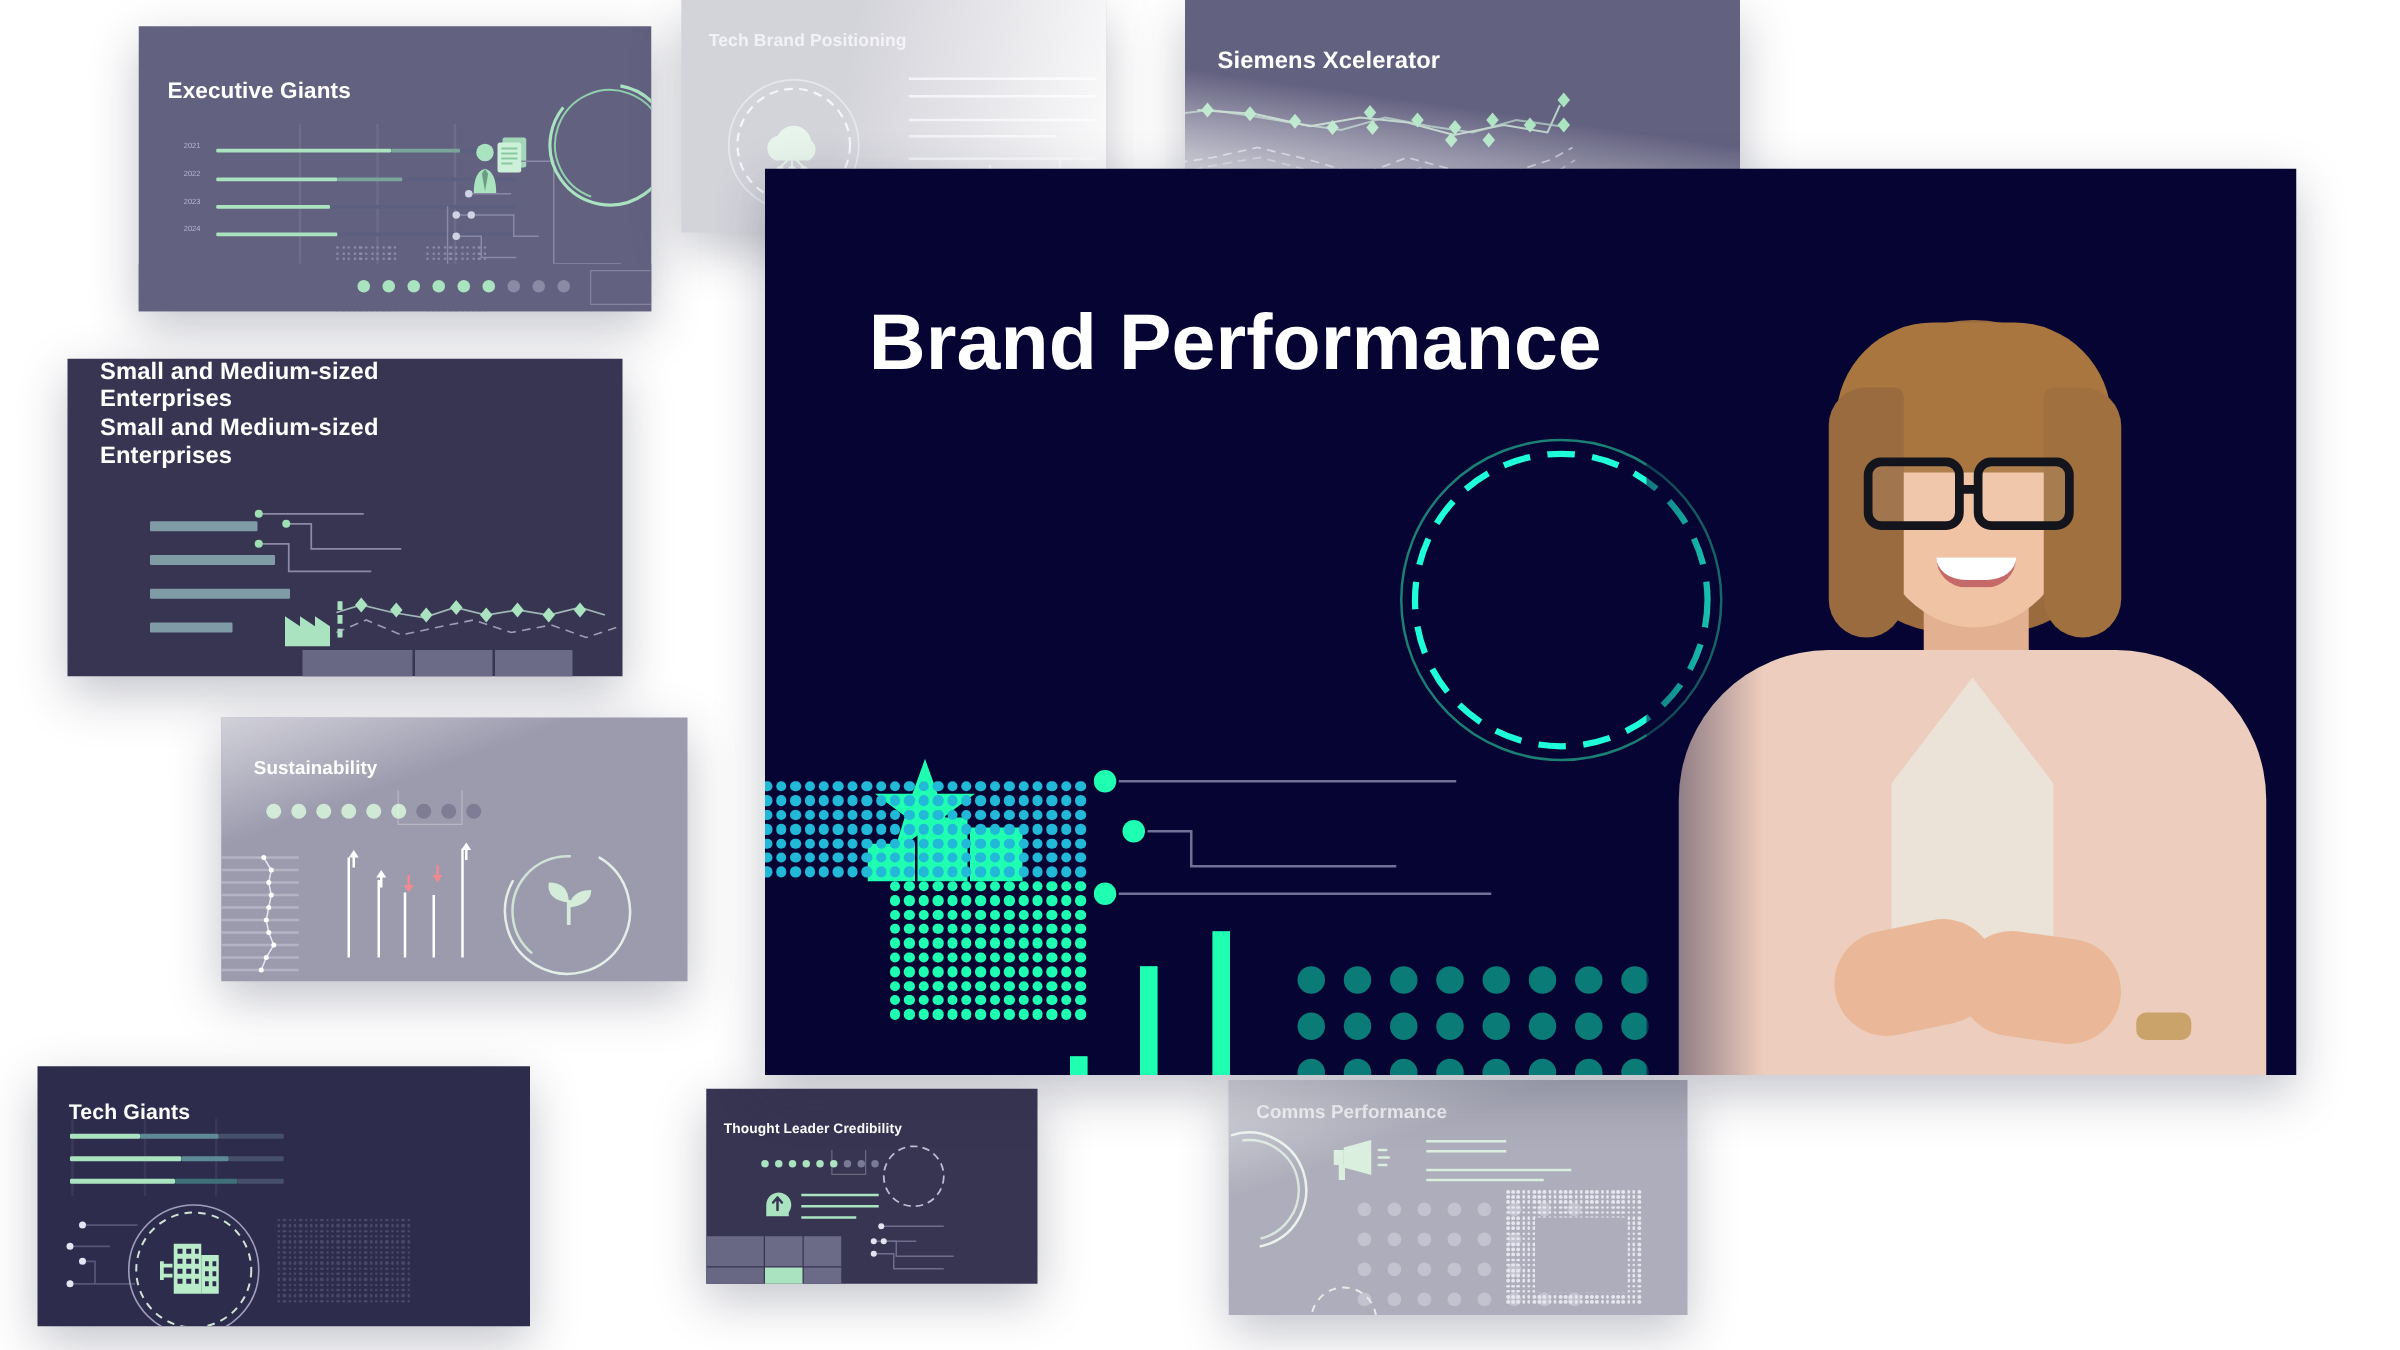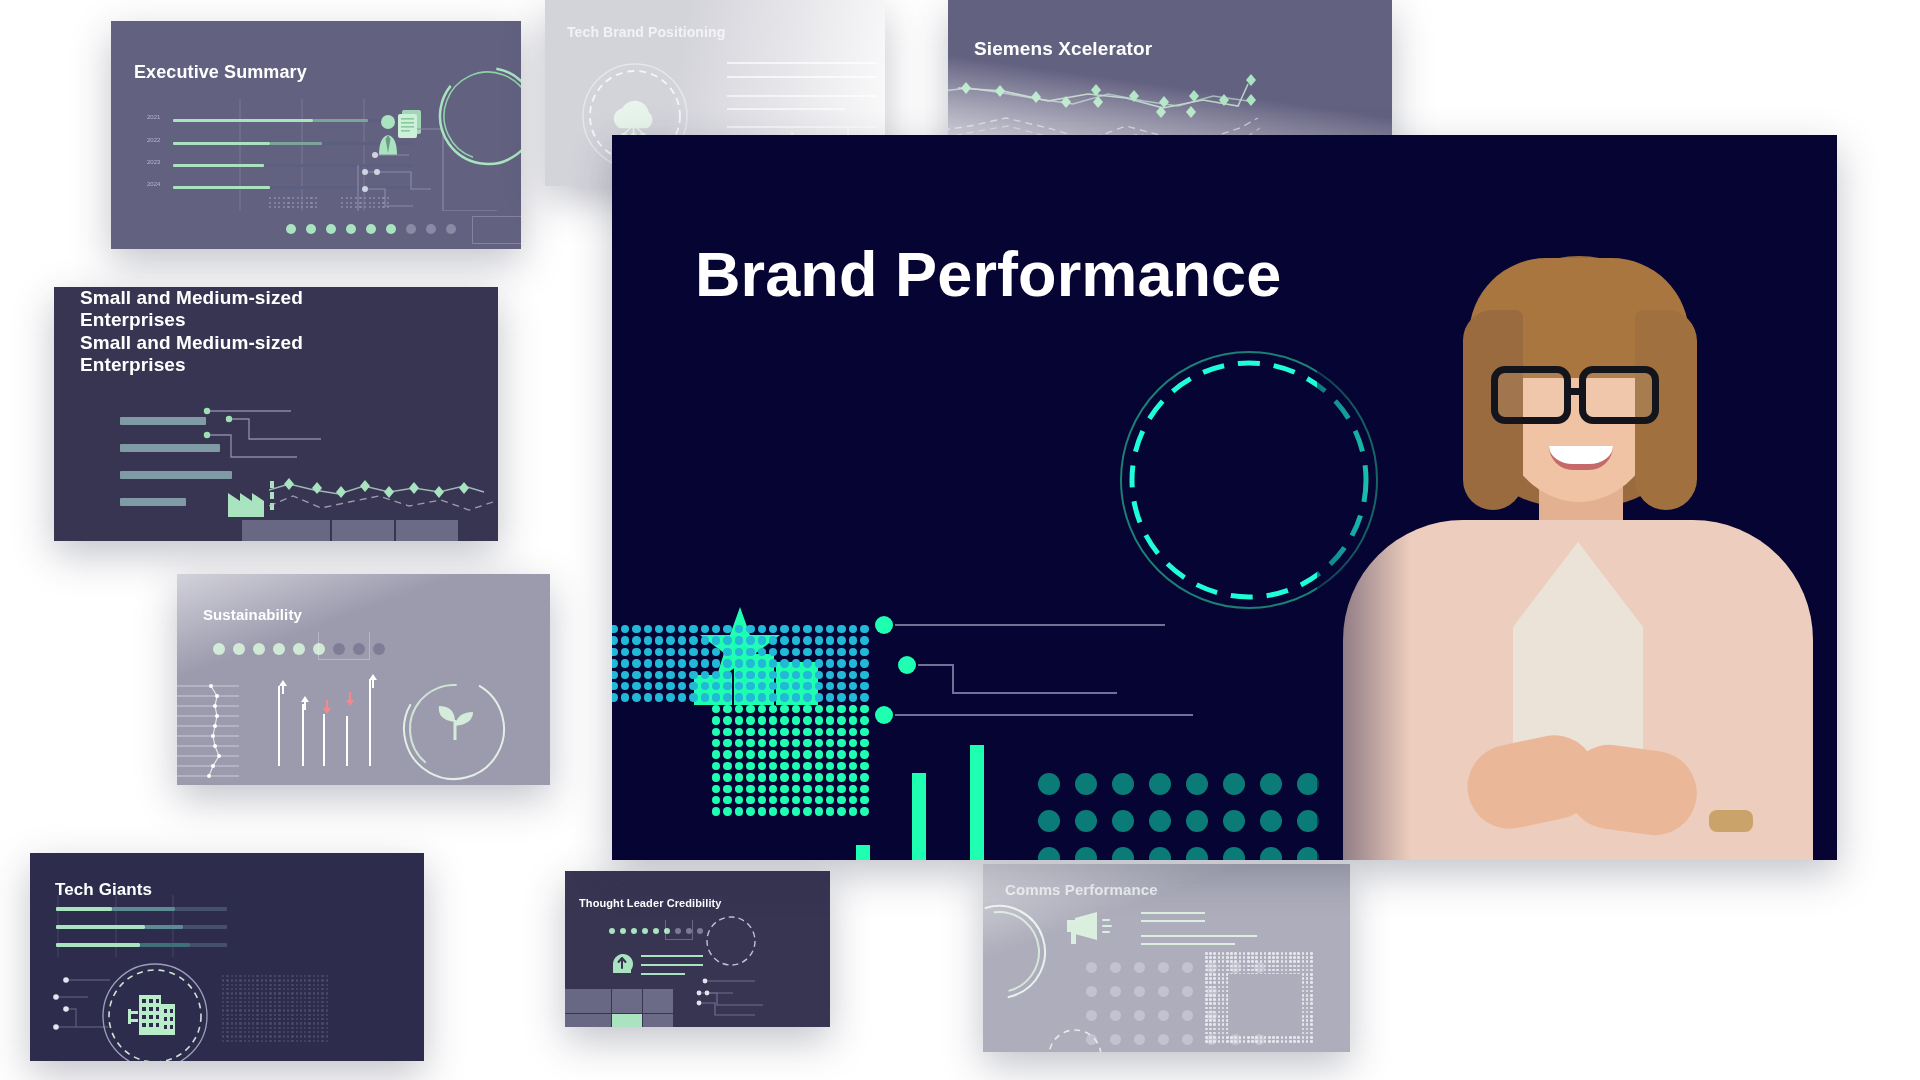--- a/index.html
+++ b/index.html
@@ -133,21 +133,21 @@
     content:""; position:absolute; inset:0;
     background:linear-gradient(90deg, rgba(5,4,50,.55) 0%, rgba(5,4,50,0) 18%);
   }
 </style>
 </head>
 <body>
 
 <div id="stage">
 
   <div class="slide p-slate" style="left:111px; top:21px; width:410px; height:228px;">
-    <div class="title" style="left:23px; top:41px; font-size:18px;">Executive Summary</div>
+    <div class="title" style="left:23px; top:41px; font-size:18px;">Executive Giants</div>
 
     <div class="vline" style="left:128px; top:78px; height:148px; background:rgba(255,255,255,.07);"></div>
     <div class="vline" style="left:190px; top:78px; height:148px; background:rgba(255,255,255,.07);"></div>
     <div class="vline" style="left:252px; top:78px; height:148px; background:rgba(255,255,255,.07);"></div>
 
     <div style="position:absolute;left:36px;top:98px;">
       <span style="position:absolute;left:0;top:-5px;font-size:6px;color:#b9b7cc;">2021</span>
       <div class="bar" style="left:26px;top:0;width:140px;height:3px;background:#a9e3bf;"></div>
       <div class="bar" style="left:166px;top:0;width:55px;height:3px;background:#7ba59b;"></div>
       <div class="bar" style="left:221px;top:0;width:45px;height:3px;background:#5c5f7f;"></div>

